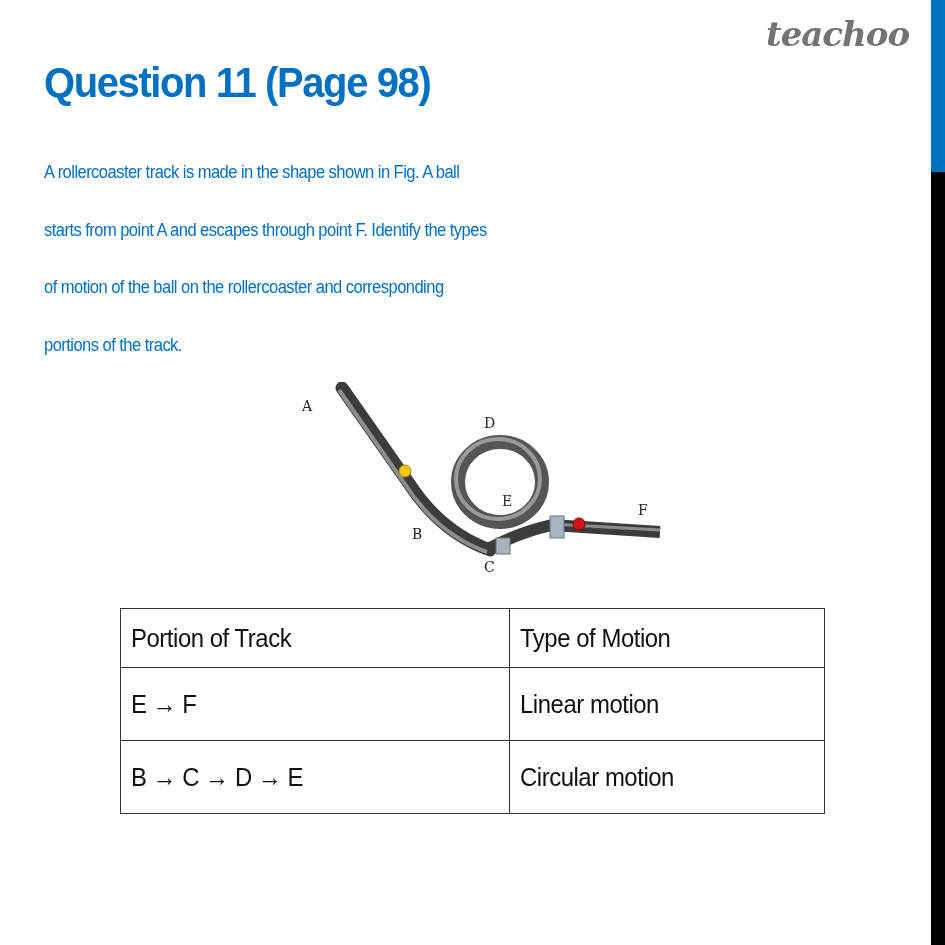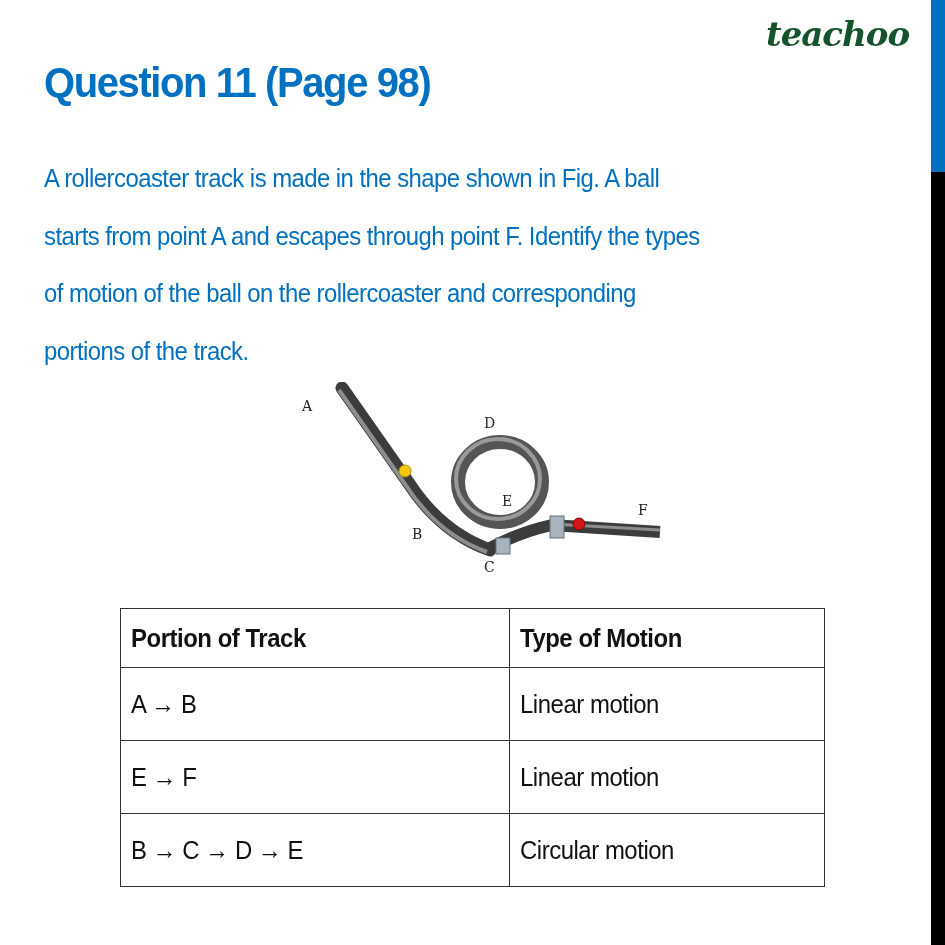--- a/index.html
+++ b/index.html
@@ -6,48 +6,48 @@
     body {
       width: 945px; height: 945px; position: relative; overflow: hidden;
       background: #ffffff;
       font-family: "Liberation Sans", sans-serif;
     }
     .side-bar-blue { position: absolute; left: 931px; top: 0; width: 14px; height: 172px; background: #0070C0; }
     .side-bar-black { position: absolute; left: 931px; top: 172px; width: 14px; height: 773px; background: #000000; }
     .brand {
       position: absolute; left: 766px; top: 14px;
       font-family: "DejaVu Serif", serif; font-style: italic; font-weight: bold;
-      font-size: 34px; color: #14532d; letter-spacing: -1px;
+      font-size: 34px; color: #737373; letter-spacing: -1px;
     }
     .title {
       position: absolute; left: 44px; top: 58px;
       font-size: 43px; font-weight: bold; color: #0070C0;
       letter-spacing: -1.5px; transform: scaleX(0.93); transform-origin: left;
       white-space: nowrap;
     }
     .question {
-      position: absolute; left: 44px; top: 150px; width: 880px;
-      color: #0070C0; font-size: 26px; line-height: 57.5px;
+      position: absolute; left: 44px; top: 144px; width: 880px;
+      color: #0070C0; font-size: 18px; line-height: 57.5px;
       letter-spacing: -0.6px;
     }
     .question span { display: block; white-space: nowrap; transform: scaleX(0.92); transform-origin: left; }
     .figure { position: absolute; left: 290px; top: 382px; width: 380px; height: 200px; }
     .fig-label {
       position: absolute; font-family: "DejaVu Serif", serif; font-size: 14px; color: #222;
     }
     table.motion {
       position: absolute; left: 120px; top: 608px; width: 705px;
       border-collapse: collapse;
     }
     table.motion td, table.motion th {
       border: 1.5px solid #333; text-align: left; vertical-align: middle;
       padding: 0 0 0 10px; font-size: 26px; color: #111;
       letter-spacing: -0.5px;
     }
-    table.motion th { font-weight: bold; height: 58px; margin-top: 16px; }
+    table.motion th { font-weight: normal; height: 58px; margin-top: 16px; }
     table.motion td { height: 72px; }
     table.motion .c1 { width: 378px; }
     .cell-text { display: inline-block; transform: scaleX(0.92); transform-origin: left; white-space: nowrap; }
   </style>
 </head>
 <body>
 
 <div class="side-bar-blue"></div>
 <div class="side-bar-black"></div>
 
@@ -95,24 +95,20 @@
   <span class="fig-label" style="left:348px; top:120px;">F</span>
 </div>
 
 <table class="motion">
   <tbody>
       <tr>
     <th class="c1"><span class="cell-text">Portion of Track</span></th>
     <th><span class="cell-text">Type of Motion</span></th>
   </tr>
   <tr>
-    <td class="c1"><span class="cell-text">A → B</span></td>
-    <td><span class="cell-text">Linear motion</span></td>
-  </tr>
-  <tr>
     <td class="c1"><span class="cell-text">E → F</span></td>
     <td><span class="cell-text">Linear motion</span></td>
   </tr>
   <tr>
     <td class="c1"><span class="cell-text">B → C → D → E</span></td>
     <td><span class="cell-text">Circular motion</span></td>
   </tr>
 </tbody>
   </table>
 

